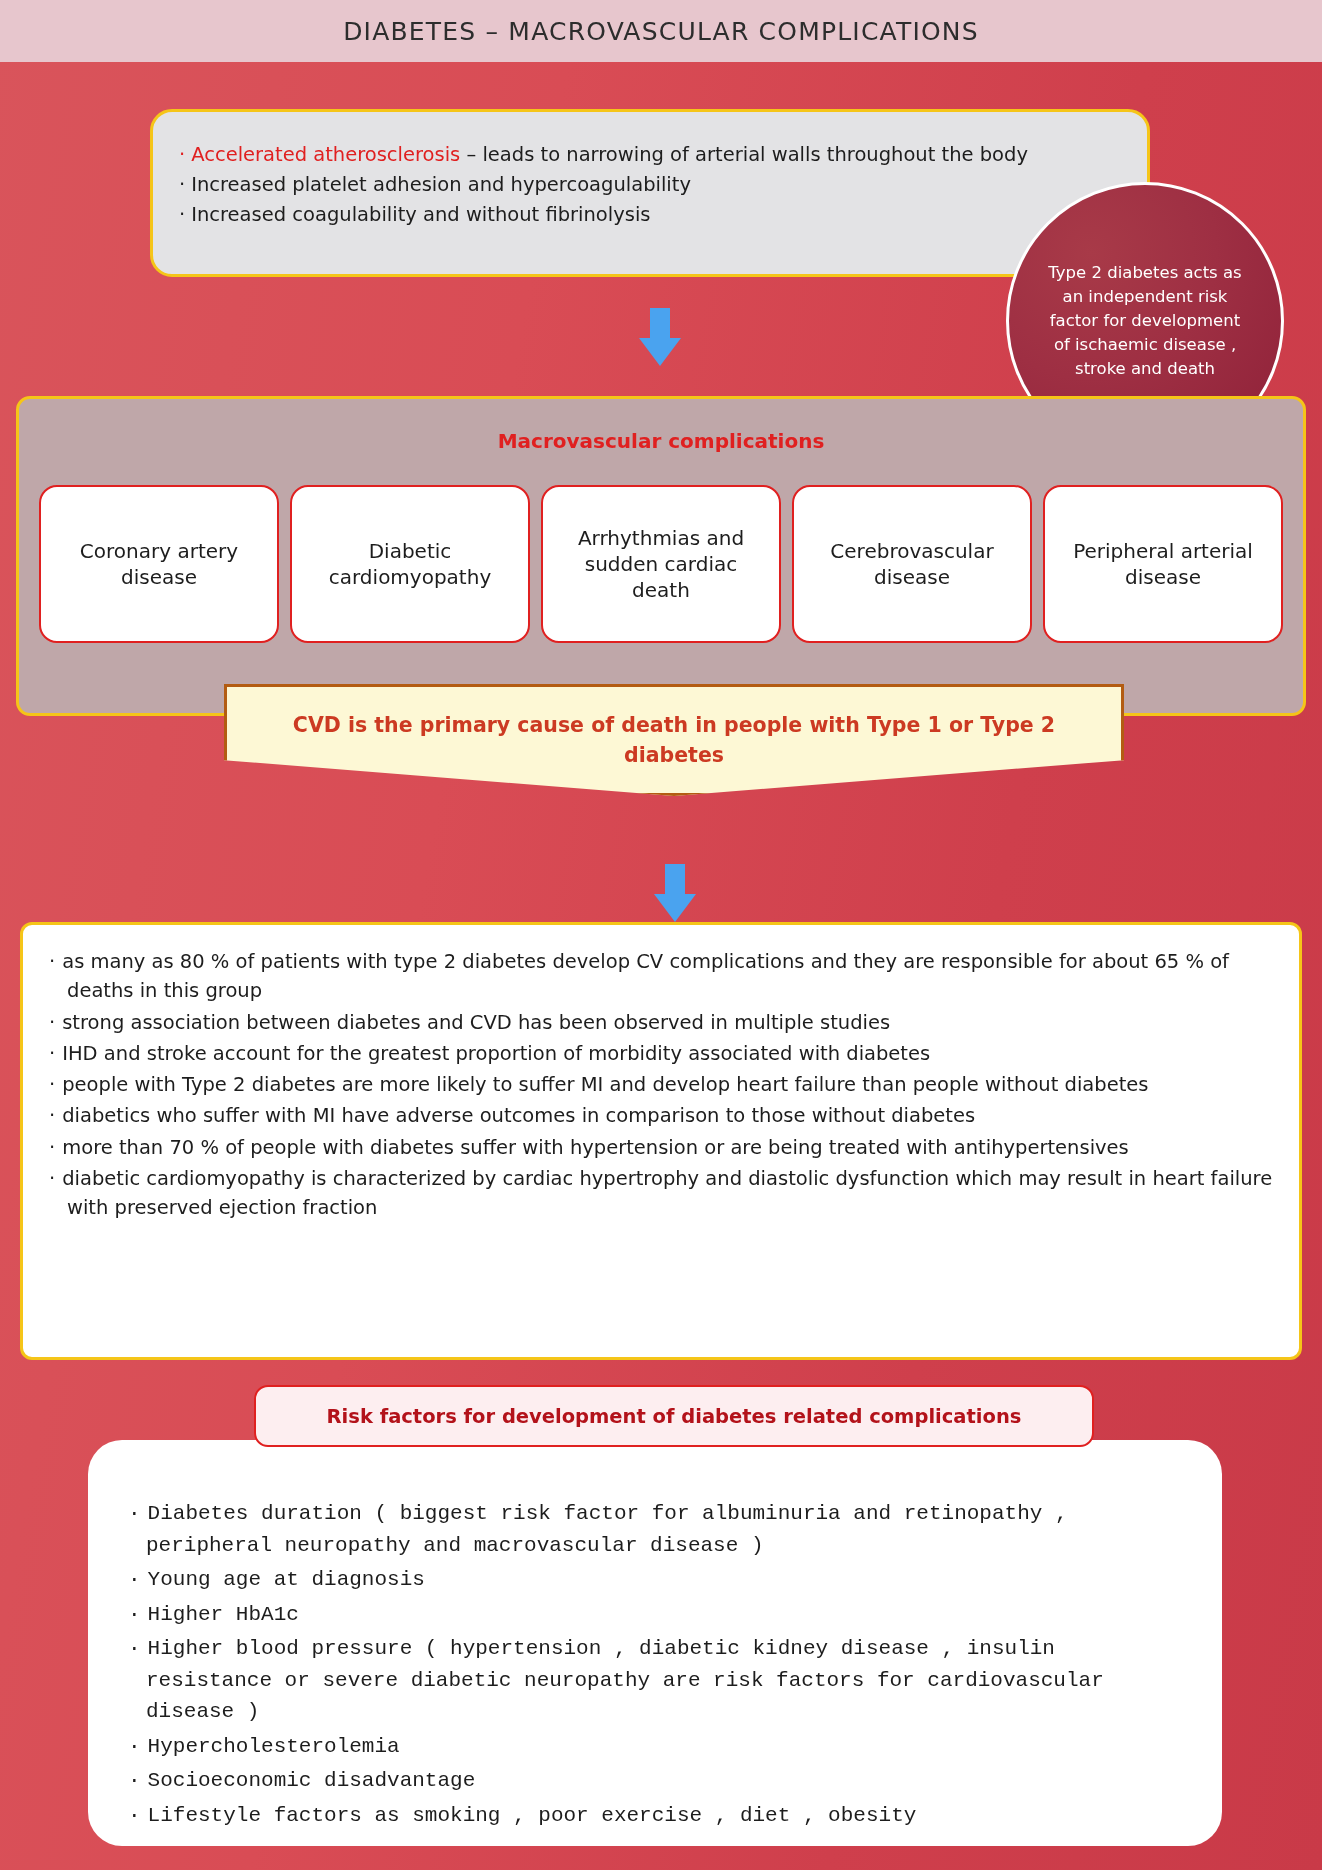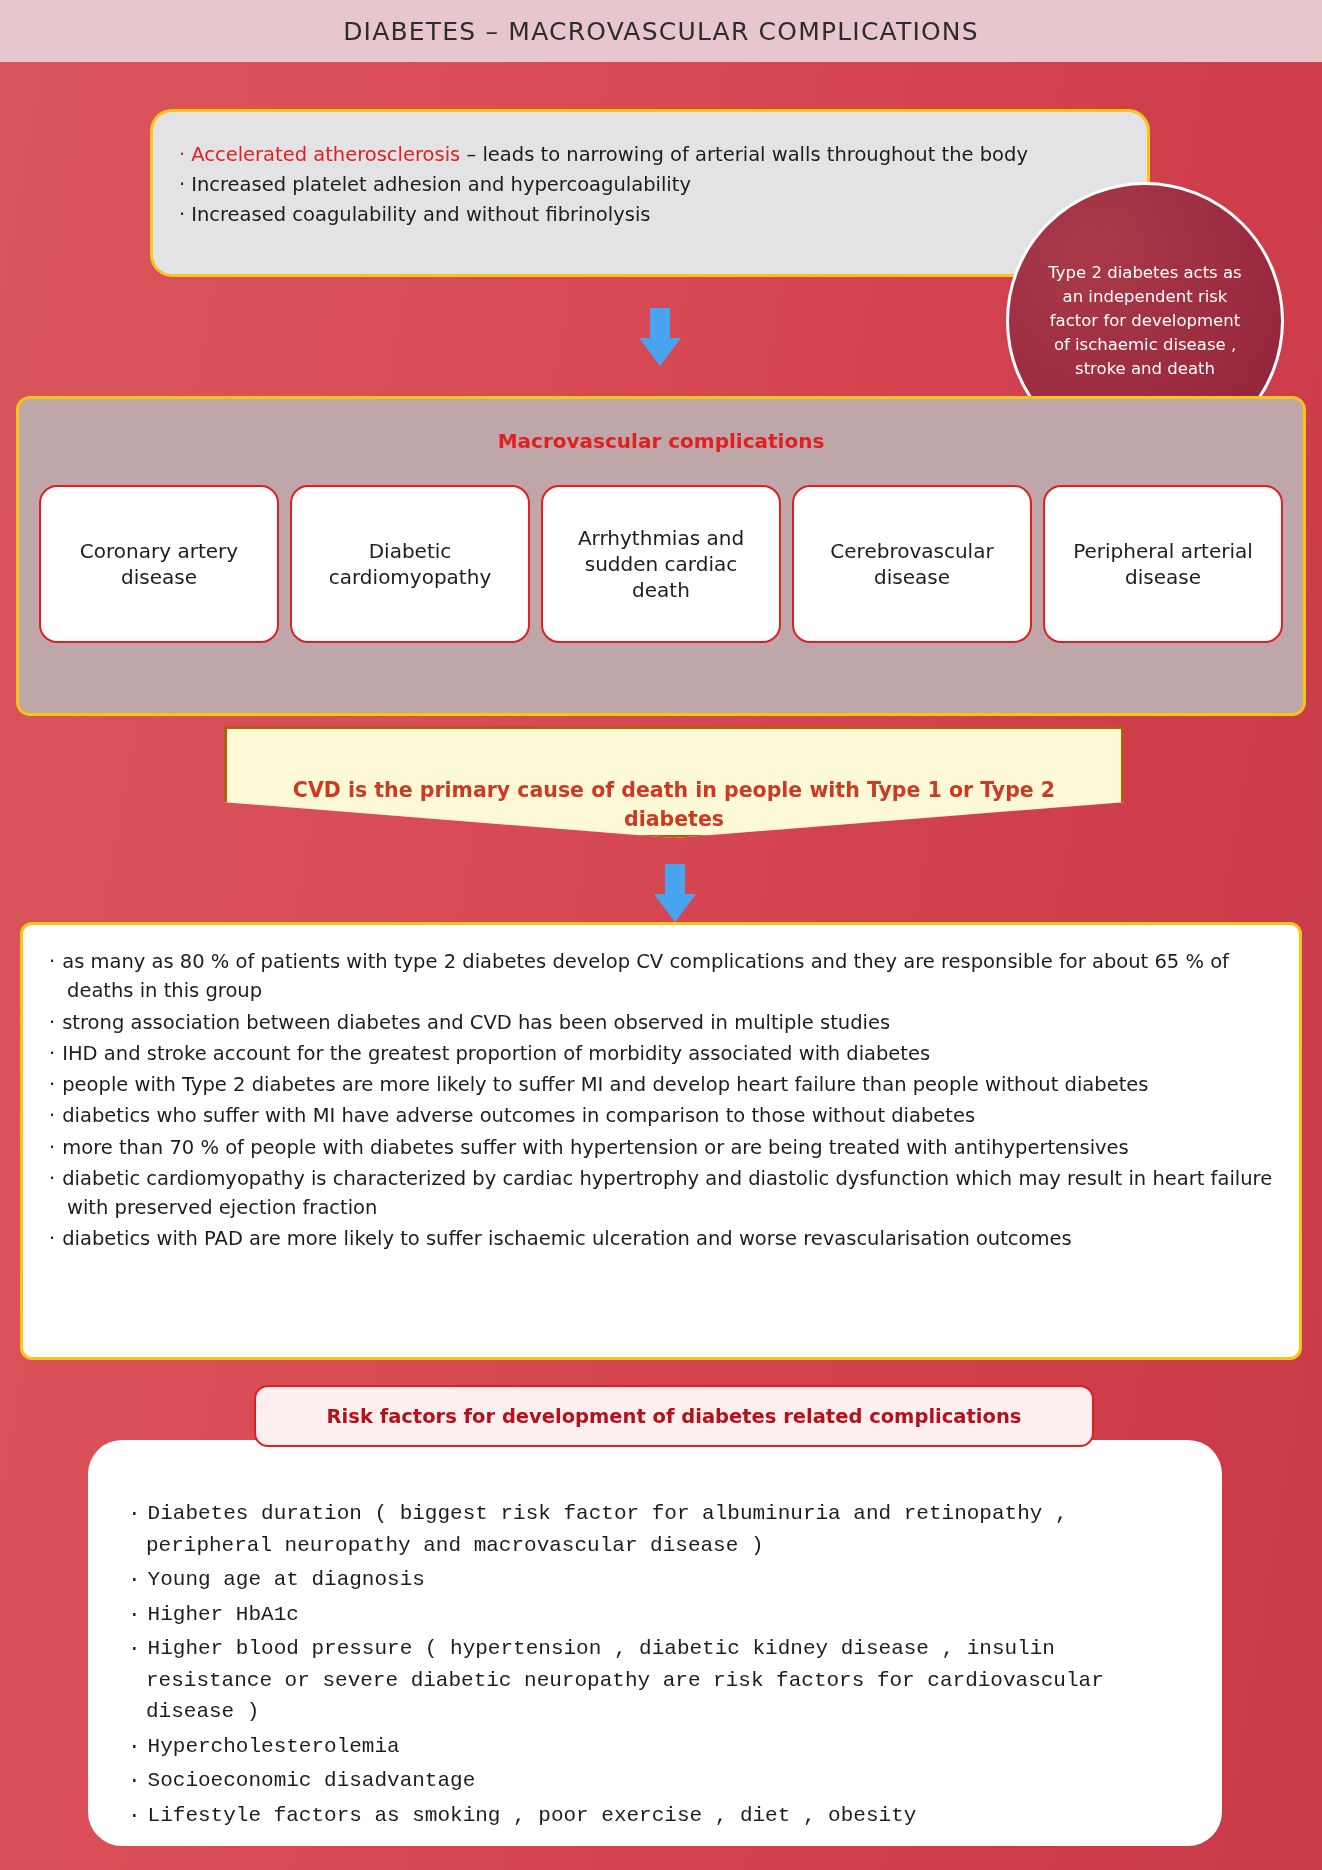--- a/index.html
+++ b/index.html
@@ -144,28 +144,28 @@
     font-size: 20px;
     color: #1d1d1d;
     line-height: 1.3;
     box-sizing: border-box;
     padding: 0 10px;
   }
 
   
   .cvd-banner {
     position: absolute;
-    left: 224px; top: 726px;
+    left: 224px; top: 684px;
     width: 900px;
     height: 112px;
     background: #fdf8d5;
     border: 3px solid #b35c12;
     box-sizing: border-box;
     display: flex;
-    align-items: flex-end;
+    align-items: flex-start;
     justify-content: center;
     padding-top: 24px;
     clip-path: polygon(0 0, 100% 0, 100% 68%, 50% 100%, 0 68%);
   }
   .cvd-banner .txt {
     width: 790px;
     text-align: center;
     color: #cc3a22;
     font-weight: bold;
     font-size: 20.5px;
@@ -293,21 +293,20 @@
 
   <div class="facts-panel">
     <ul>
       <li><span class="bullet">·</span><span>as many as 80 % of patients with type 2 diabetes develop CV complications and they are responsible for about 65 % of deaths in this group</span></li>
       <li><span class="bullet">·</span><span>strong association between diabetes and CVD has been observed in multiple studies</span></li>
       <li><span class="bullet">·</span><span>IHD and stroke account for the greatest proportion of morbidity associated with diabetes</span></li>
       <li><span class="bullet">·</span><span>people with Type 2 diabetes are more likely to suffer MI and develop heart failure than people without diabetes</span></li>
       <li><span class="bullet">·</span><span>diabetics who suffer with MI have adverse outcomes in comparison to those without diabetes</span></li>
       <li><span class="bullet">·</span><span>more than 70 % of people with diabetes suffer with hypertension or are being treated with antihypertensives</span></li>
       <li><span class="bullet">·</span><span>diabetic cardiomyopathy is characterized by cardiac hypertrophy and diastolic dysfunction which may result in heart failure with preserved ejection fraction</span></li>
-      <li><span class="bullet">·</span><span>diabetics with PAD are more likely to suffer ischaemic ulceration and worse revascularisation outcomes</span></li>
     </ul>
   </div>
 
   <div class="risk-header">
     <span>Risk factors for development of diabetes related complications</span>
   </div>
 
   <div class="risk-panel">
     <ul>
       <li><span class="bullet">·</span><span>Diabetes duration ( biggest risk factor for albuminuria and retinopathy , peripheral neuropathy and macrovascular disease )</span></li>

